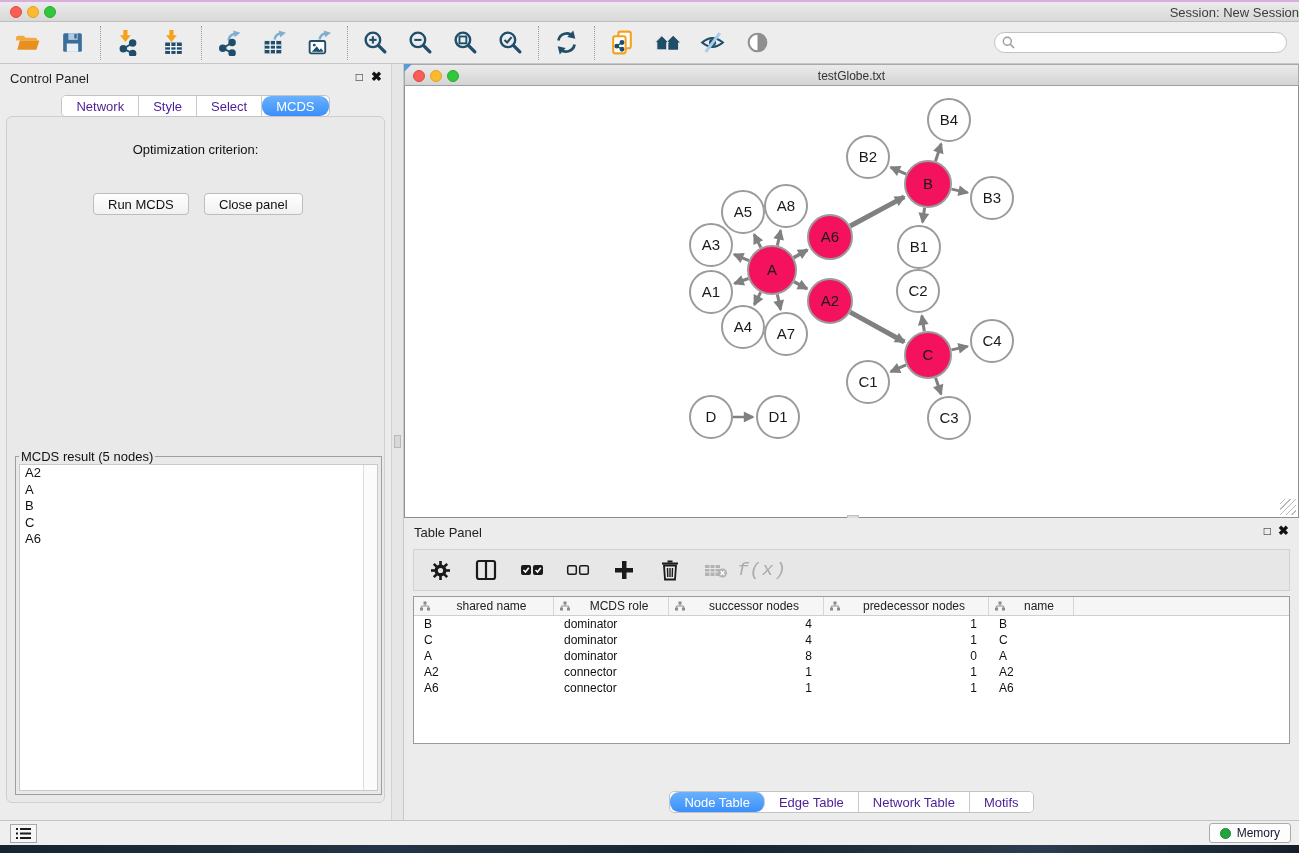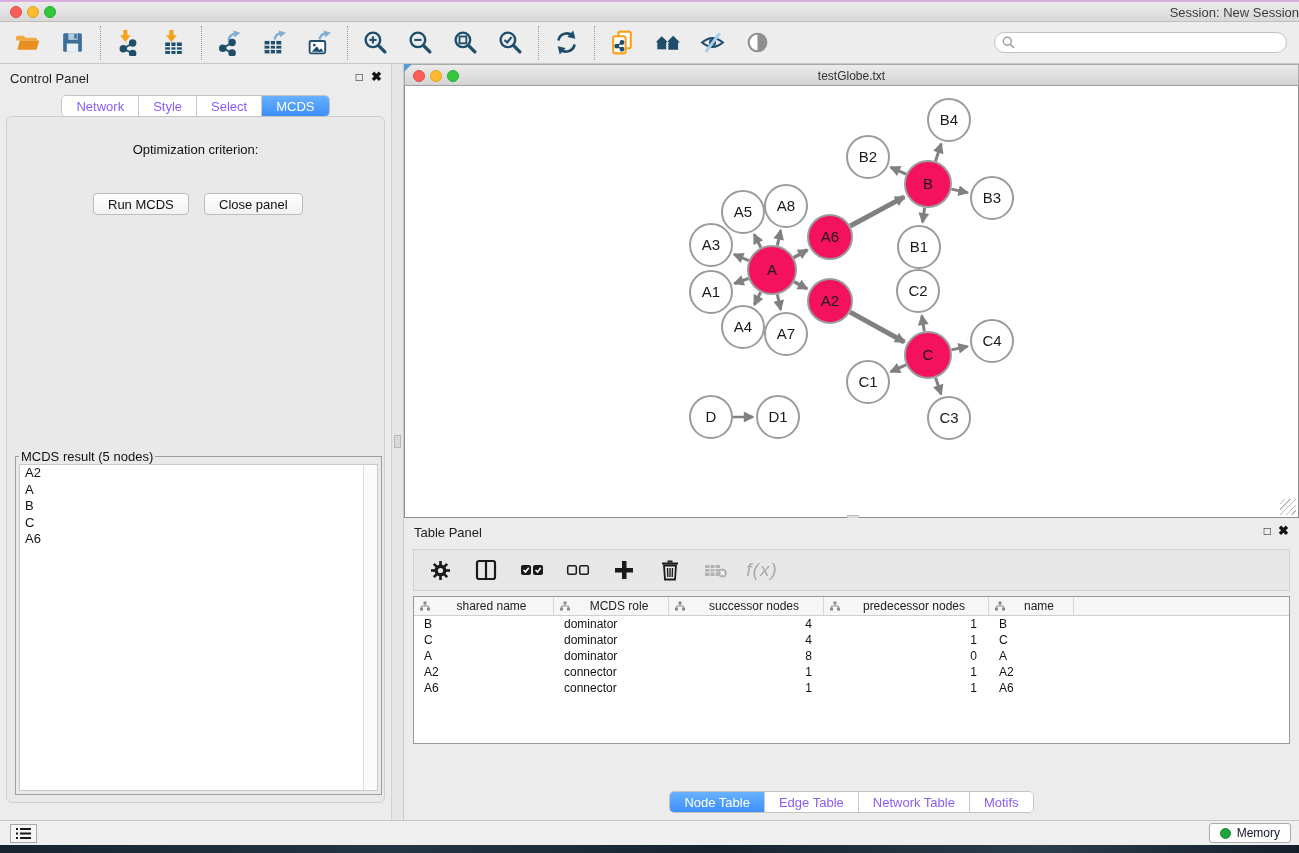--- a/index.html
+++ b/index.html
@@ -35,24 +35,24 @@
 
   
   #control-panel { position:absolute; left:0; top:64px; width:391px; height:756px; background:#ECECEC; }
   .panel-head { position:relative; height:28px; }
   .panel-head .ph-title { position:absolute; left:10px; top:7px; font-size:13px; color:#222; }
   .ph-float { position:absolute; top:7px; font-size:12px; color:#111; line-height:12px; }
   .ph-close { position:absolute; top:6px; font-weight:bold; font-size:13px; color:#111; line-height:13px; }
   #cp-float { right:28px; } #cp-close { right:9px; }
 
   .seg { display:flex; background:#fff; border:1px solid #C3C3C3; border-radius:5px; overflow:hidden; height:22px; }
-  .seg .seg-btn { border:none; background:#fff; font-family:inherit; font-size:13px; color:#8b5cf6;
+  .seg .seg-btn { border:none; background:#fff; font-family:inherit; font-size:13px; color:#4c1d95;
     padding:0 14px; border-right:1px solid #C9C9C9; height:100%; cursor:default; }
   .seg .seg-btn:last-child { border-right:none; }
-  .seg .seg-btn.active { background:linear-gradient(#69B1FE,#3B8FFA); color:#fff; }
+  .seg .seg-btn.active { background:linear-gradient(#69B1FE,#3B8FFA); color:#fff;border-radius:9px; }
   #cp-tabs { position:absolute; left:0; right:0; top:31px; display:flex; justify-content:center; z-index:2; }
 
   #cp-body { position:absolute; left:6px; top:52px; width:379px; height:687px;
     background:#E9E9E9; border:1px solid #CFCFCF; border-radius:6px; }
   #opt-label { position:absolute; left:0; right:0; top:25px; text-align:center; font-size:13px; color:#111; }
   #criterion-select { position:absolute; left:37px; top:43px; width:310px; height:23px;
     background:#fff; border:1px solid #ACACAC; border-radius:4px; font-size:13px; color:#111;
     display:flex; align-items:center; padding-left:9px; }
   #criterion-stepper { position:absolute; right:0px; top:-1px; width:21px; height:23px; border-radius:0 4px 4px 0;
     background:linear-gradient(#6AB2FE,#3B8FFA); display:flex; flex-direction:column; align-items:center; justify-content:center; gap:2px; }
@@ -90,21 +90,21 @@
     background:repeating-linear-gradient(135deg, transparent, transparent 3px, #BBB 3px, #BBB 4px); }
   #nw-bottom-handle { position:absolute; left:443px; bottom:-4px; width:12px; height:7px; background:#DCDCDC; border:1px solid #C0C0C0; }
   #graph-svg { position:absolute; left:0; top:0; }
 
   
   #table-panel { position:absolute; left:404px; top:518px; width:895px; height:302px; background:#ECECEC; }
   #tp-float { right:28px; } #tp-close { right:10px; }
   #tp-toolbar { position:absolute; left:9px; top:31px; width:877px; height:42px; background:#E7E7E7;
     border:1px solid #D2D2D2; display:flex; align-items:center; gap:22px; padding-left:14px; }
   .tt-icon { display:inline-flex; align-items:center; justify-content:center; width:24px; height:24px; }
-  #fx-icon { font-family:Liberation Sans, sans-serif; font-style:italic; font-size:19px; color:#ABABAB; letter-spacing:1px; }
+  #fx-icon { font-family:Liberation Mono, monospace; font-style:italic; font-size:19px; color:#ABABAB; letter-spacing:1px; }
 
   #tp-table { position:absolute; left:9px; top:78px; width:877px; height:148px; background:#fff;
     border:1px solid #9A9A9A; overflow:hidden; }
   #tp-header { display:flex; height:19px; background:#F6F6F6; border-bottom:1px solid #CFCFCF; }
   .th-cell { display:flex; align-items:center; border-right:1px solid #D6D6D6; font-size:12px; color:#222; }
   .th-cell .tree-ico { margin-left:6px; }
   .th-cell .th-label { flex:1; text-align:center; padding:0 4px; }
   .tr-row { display:flex; height:16px; align-items:center; }
   .td-cell { font-size:12px; color:#111; white-space:nowrap; overflow:hidden; }
   .td-left { text-align:left; padding-left:10px; }

